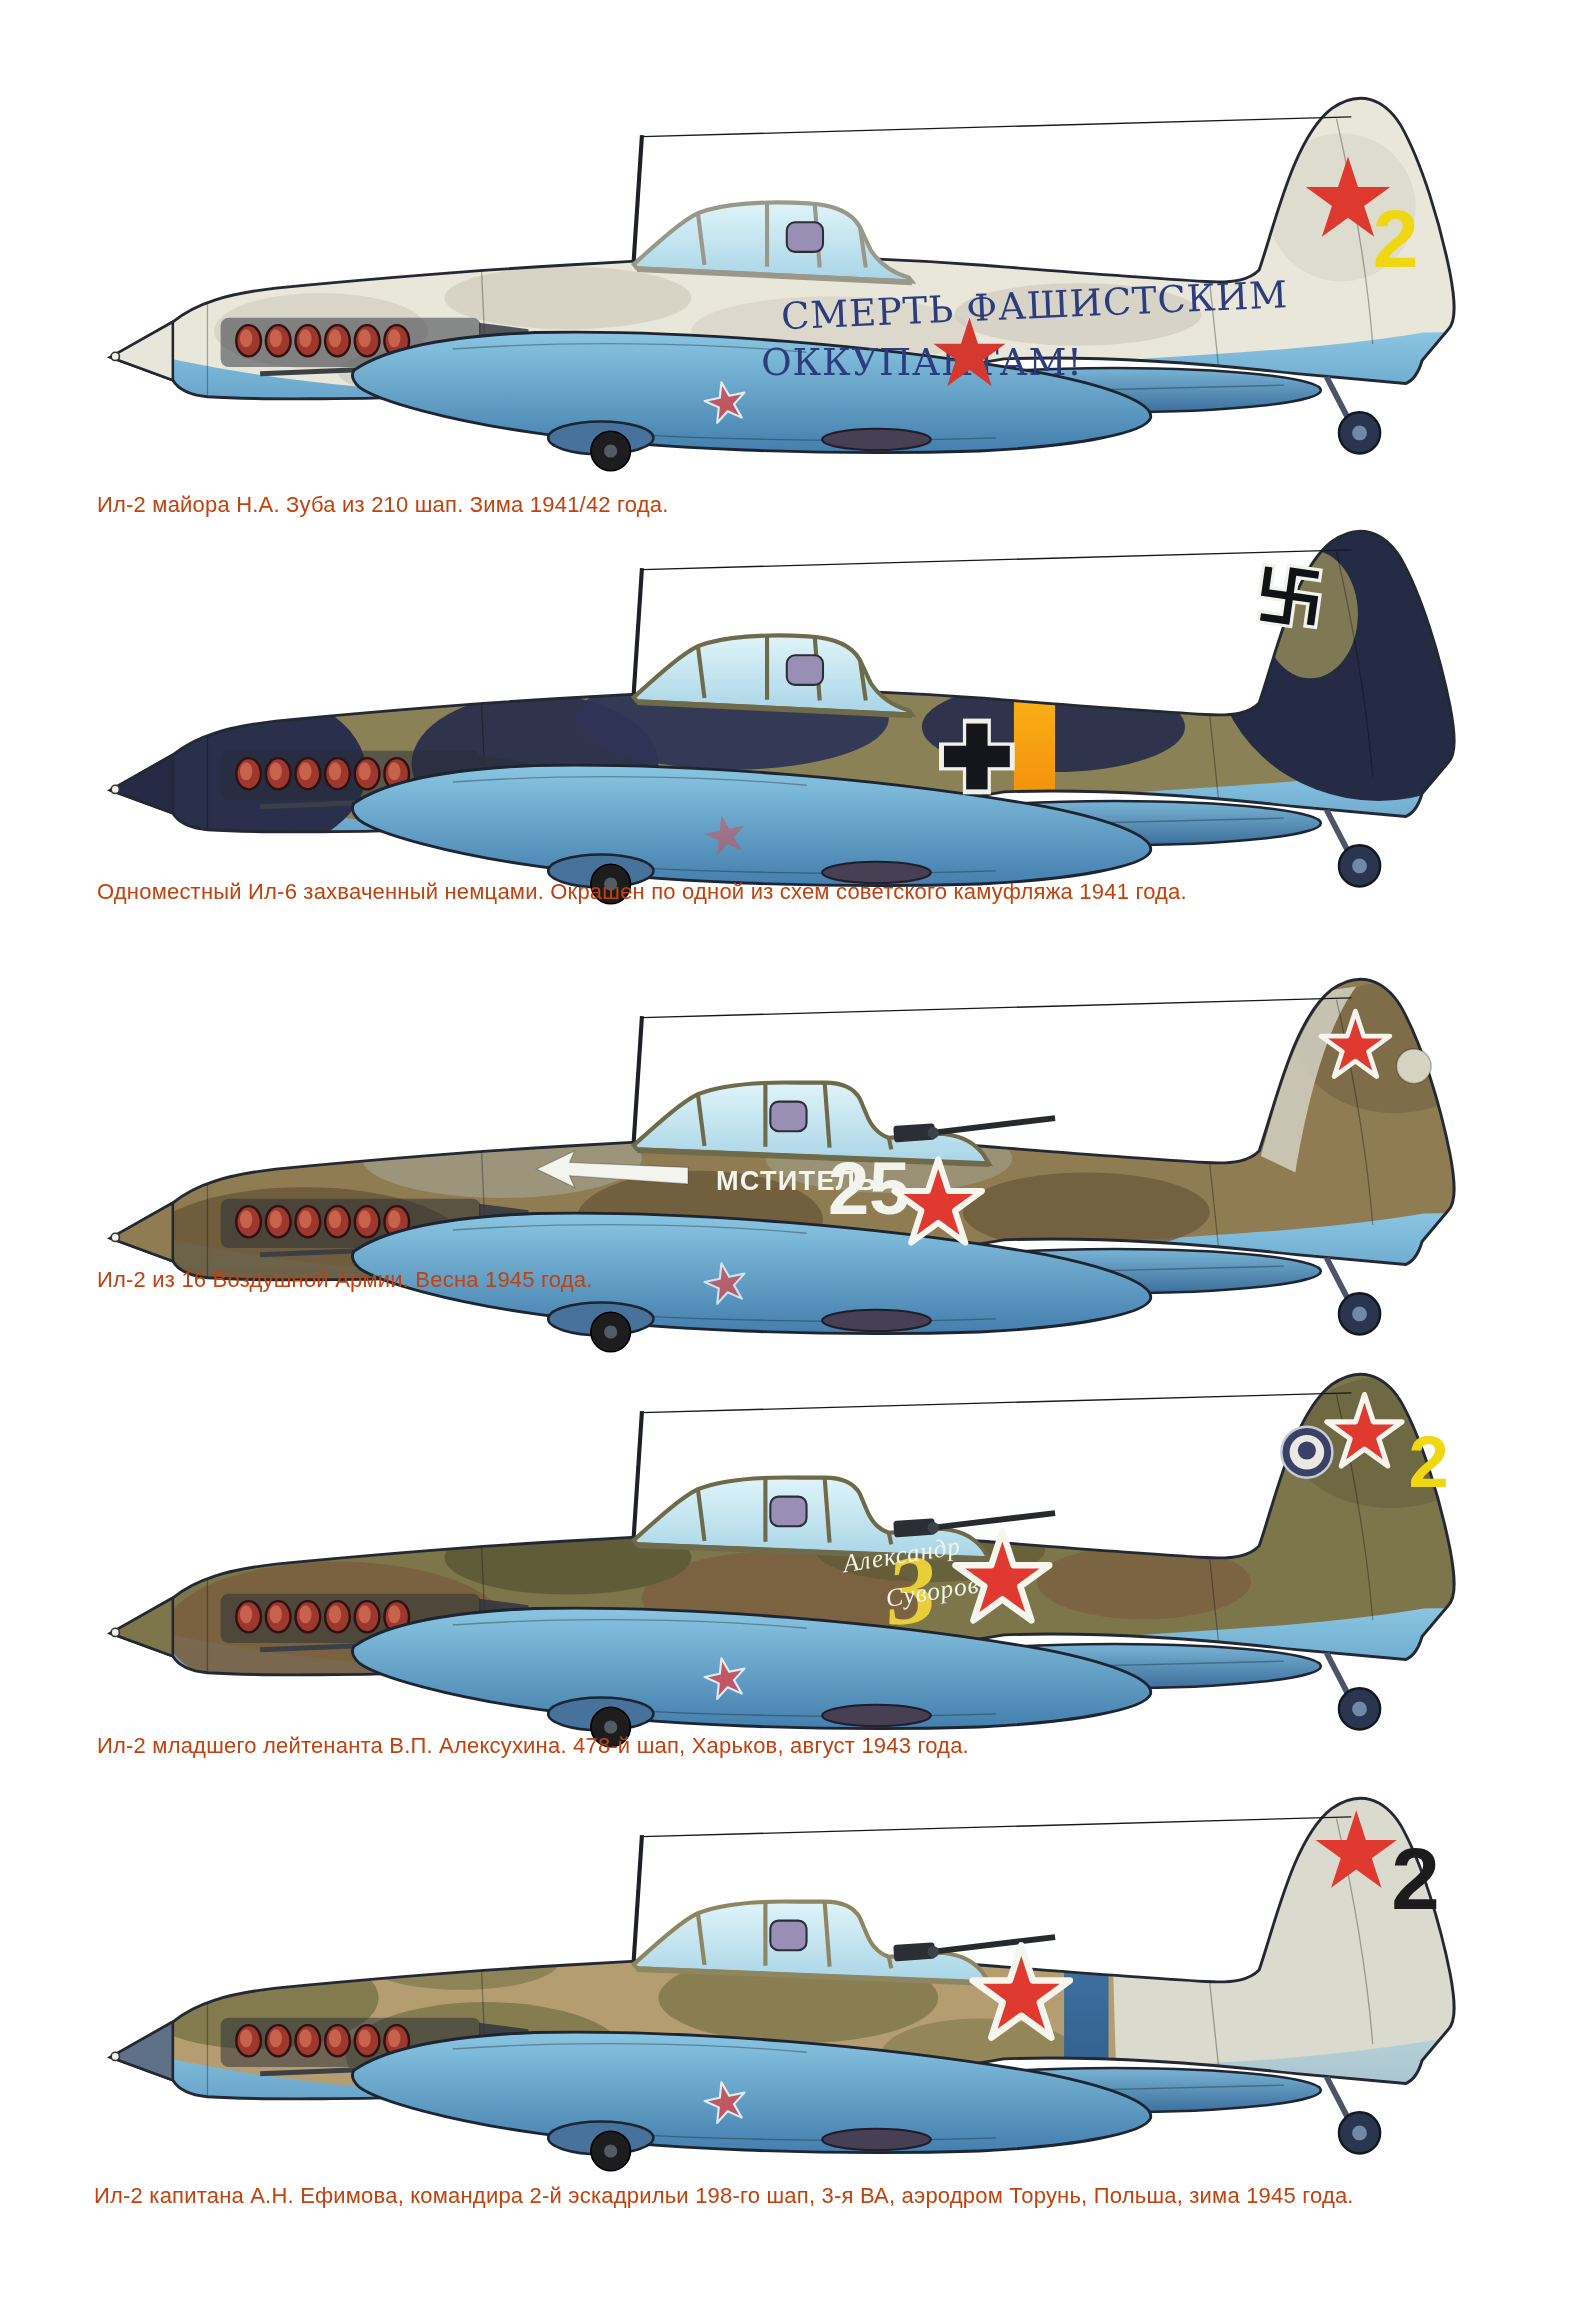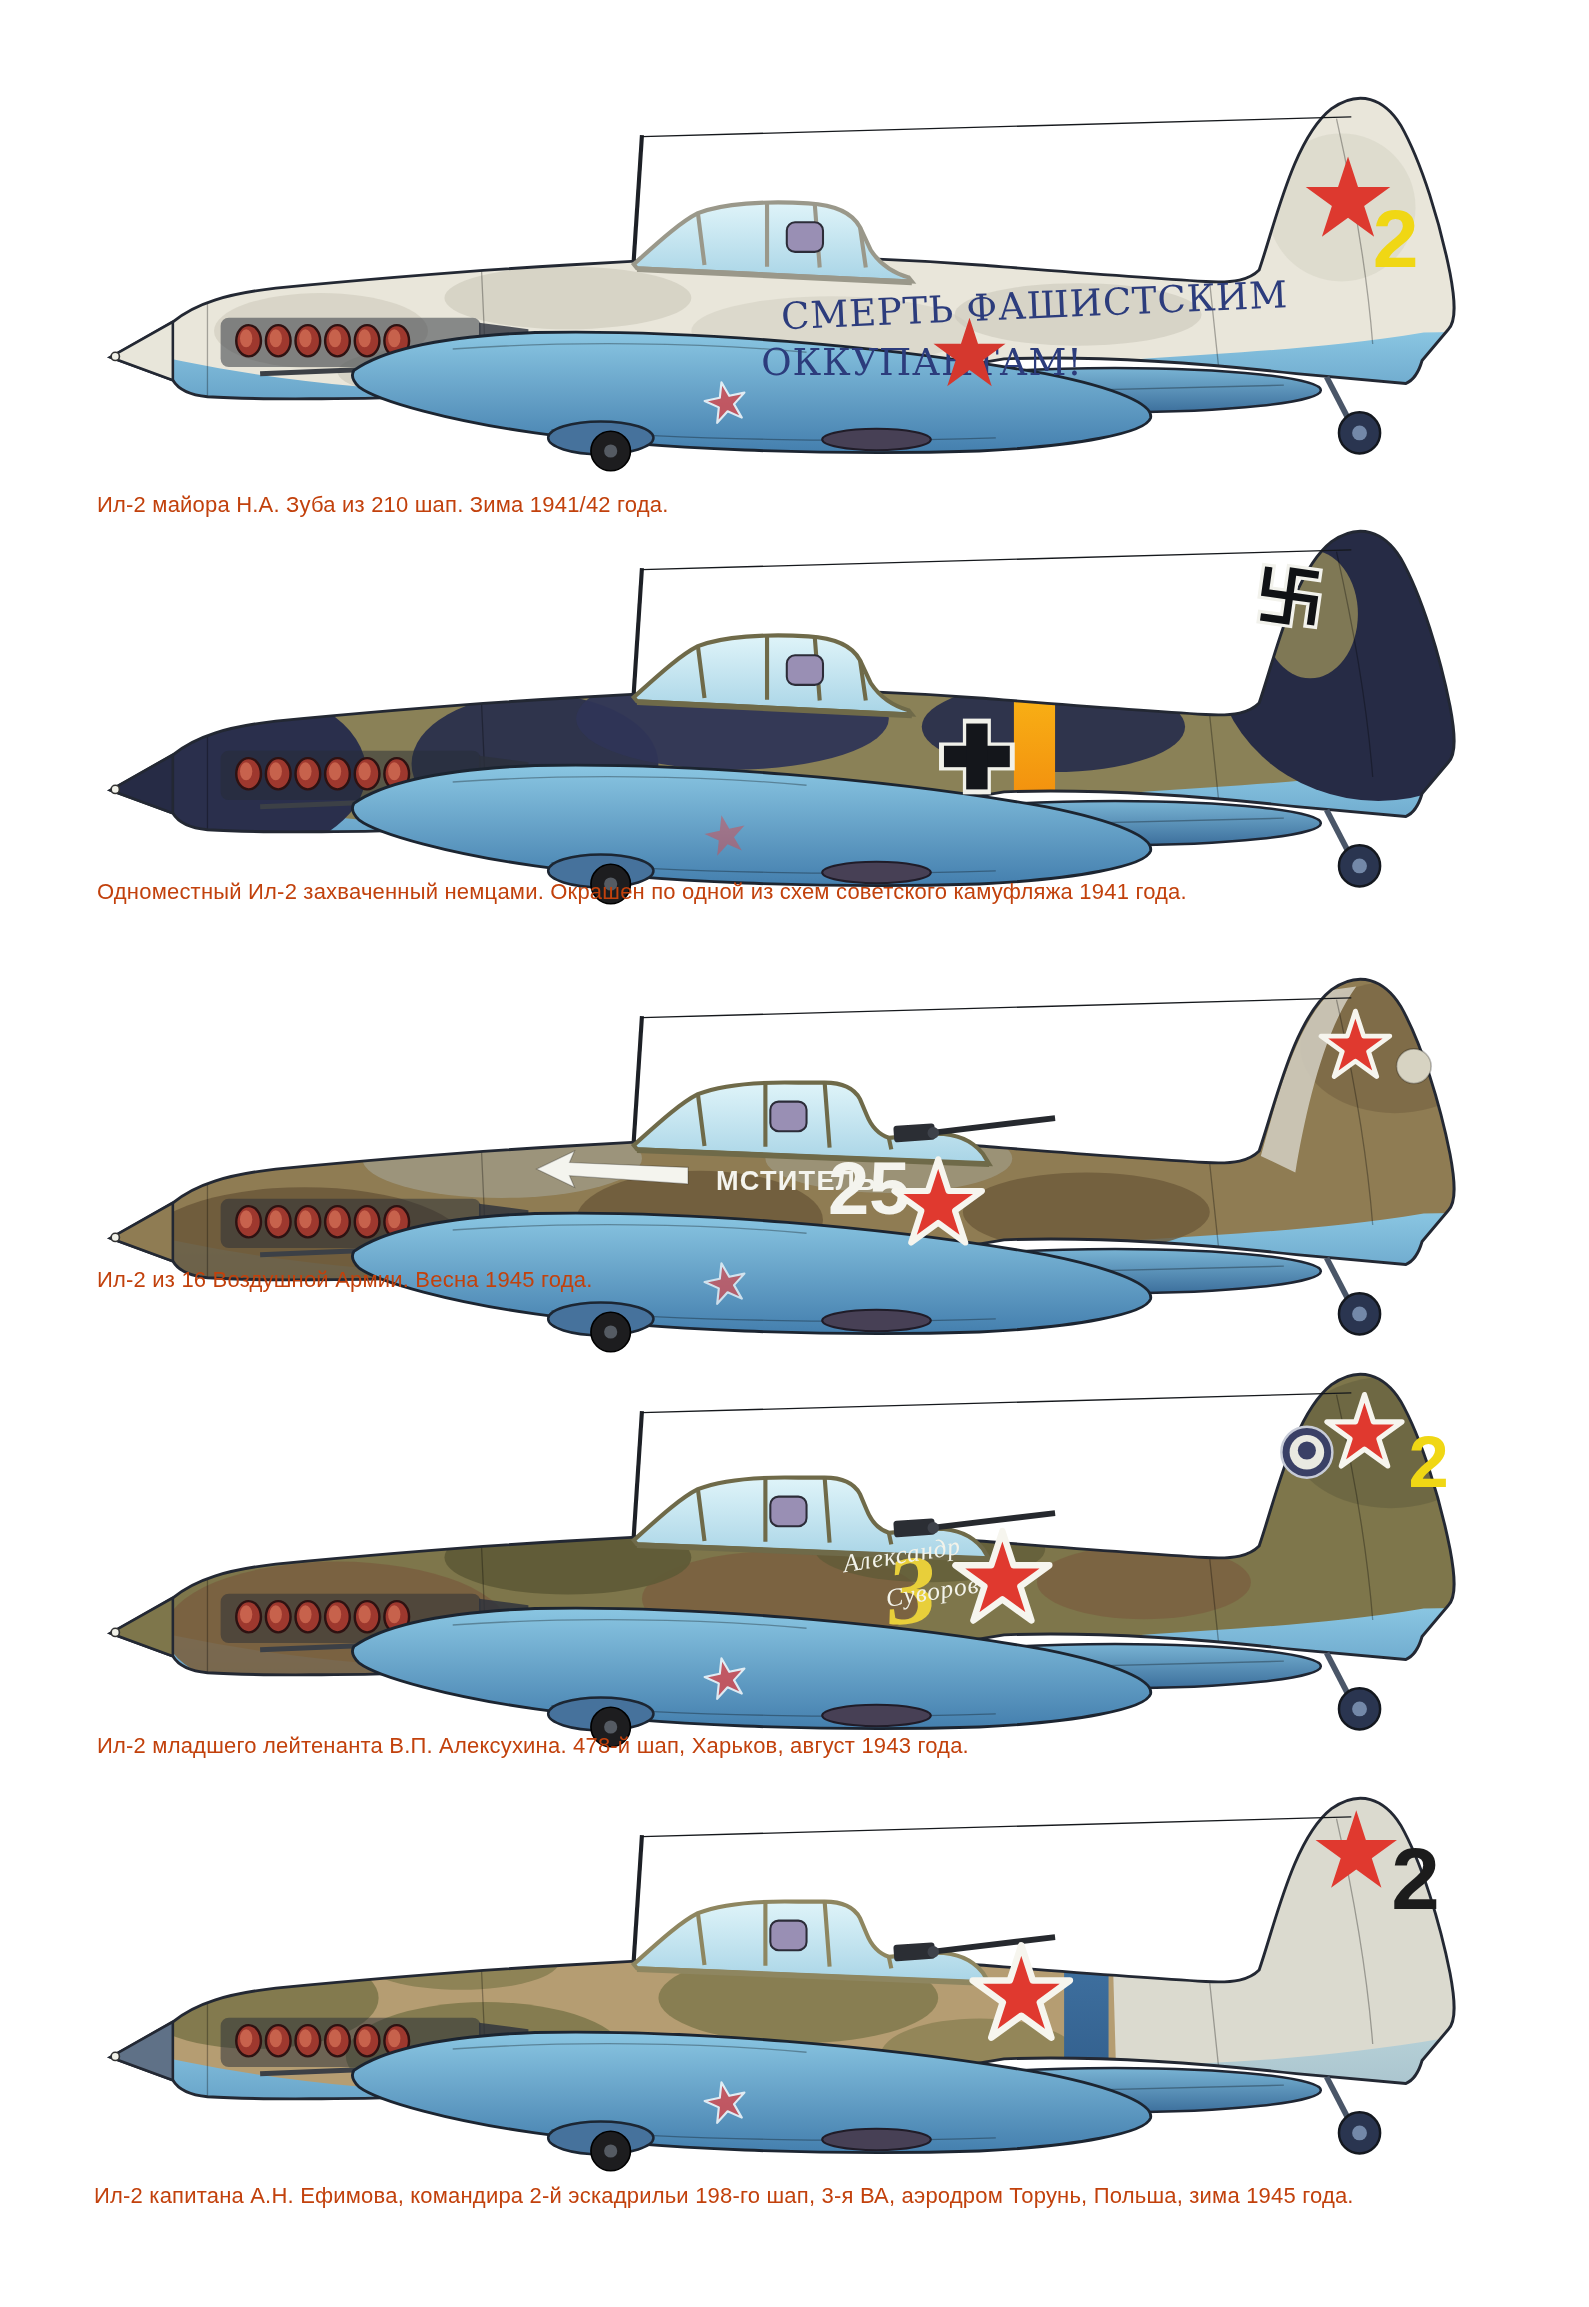--- a/index.html
+++ b/index.html
@@ -222,21 +222,21 @@
       <rect x="-40" y="-13" width="80" height="26" fill="#14161b"></rect>
       <rect x="-13" y="-40" width="26" height="80" fill="#14161b"></rect>
     </g>
     <g transform="translate(1437,96) rotate(8)">
       <use href="#swasP" stroke="#f2f2ec" stroke-width="17" stroke-linecap="square"></use>
       <use href="#swasP" stroke="#101215" stroke-width="9" stroke-linecap="square"></use>
     </g>
     <use href="#mast"></use>
   </svg>
 </figure>
-<div class="cap" style="top:878px">Одноместный Ил-2 захваченный немцами. Окрашен по одной из схем советского камуфляжа 1941 года.</div>
+<div class="cap" style="top:878px">Одноместный Ил-6 захваченный немцами. Окрашен по одной из схем советского камуфляжа 1941 года.</div>
 
 <figure class="row" style="top:952px">
   <svg viewBox="0 0 1740 480" width="1434" height="395" style="--frame:#6f6a49;--spin:#8f7c53">
     <use href="#fuse" fill="#8f7c53"></use>
     <g clip-path="url(#fc)">
       <use href="#bel" fill="url(#und)"></use>
       <ellipse cx="240" cy="345" rx="200" ry="75" fill="#6d5a3b" opacity=".9"></ellipse>
       <ellipse cx="720" cy="310" rx="150" ry="60" fill="#6d5a3b" opacity=".85"></ellipse>
       <ellipse cx="1190" cy="300" rx="150" ry="48" fill="#6d5a3b" opacity=".8"></ellipse>
       <ellipse cx="480" cy="235" rx="170" ry="48" fill="#9d977f" opacity=".9"></ellipse>

